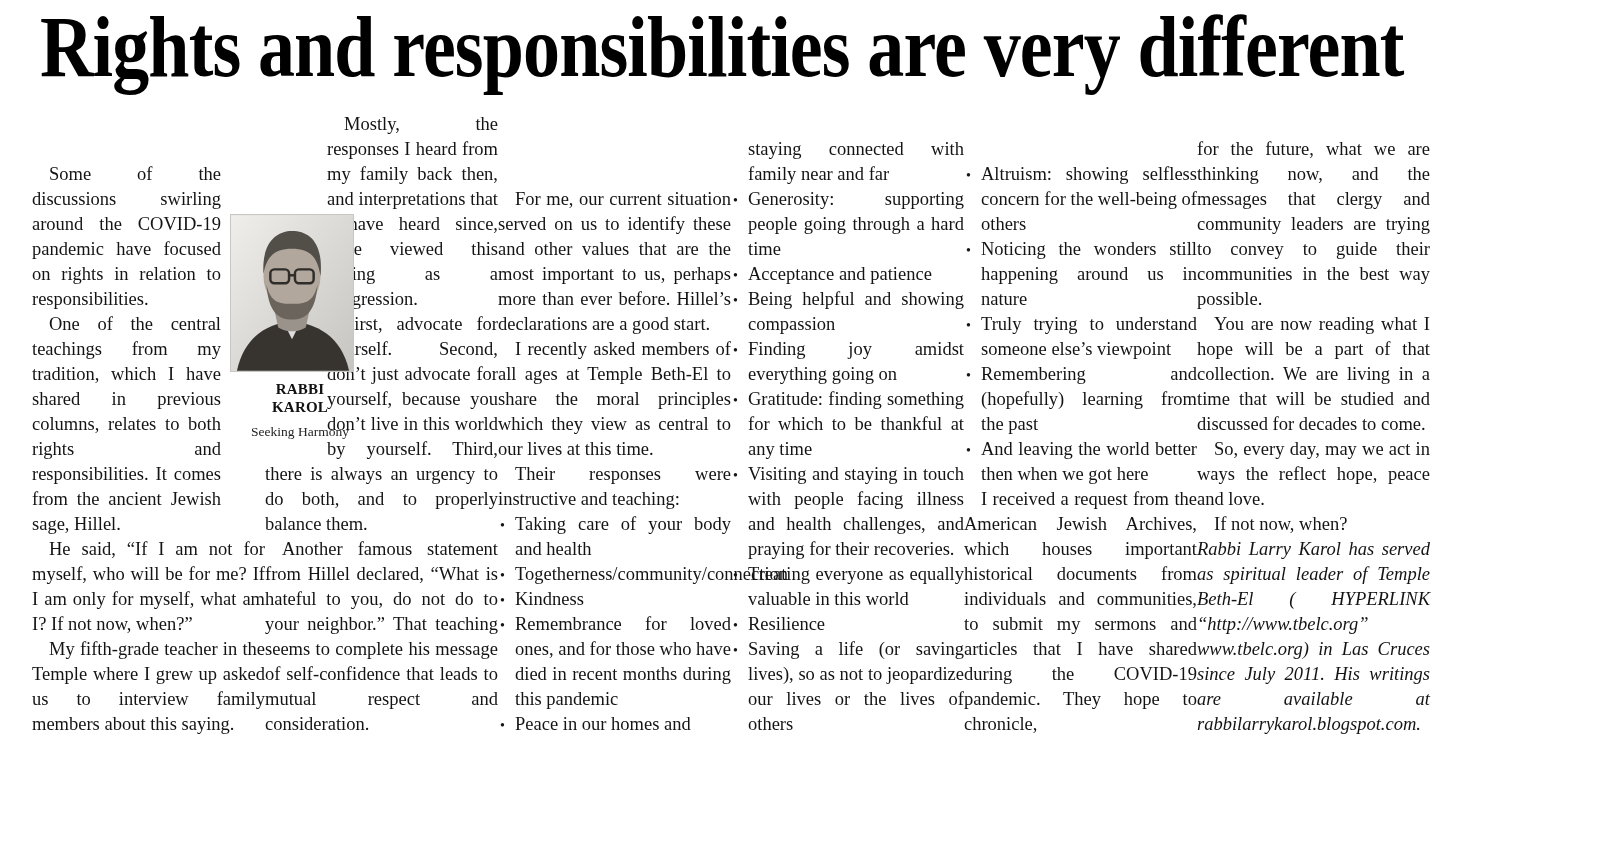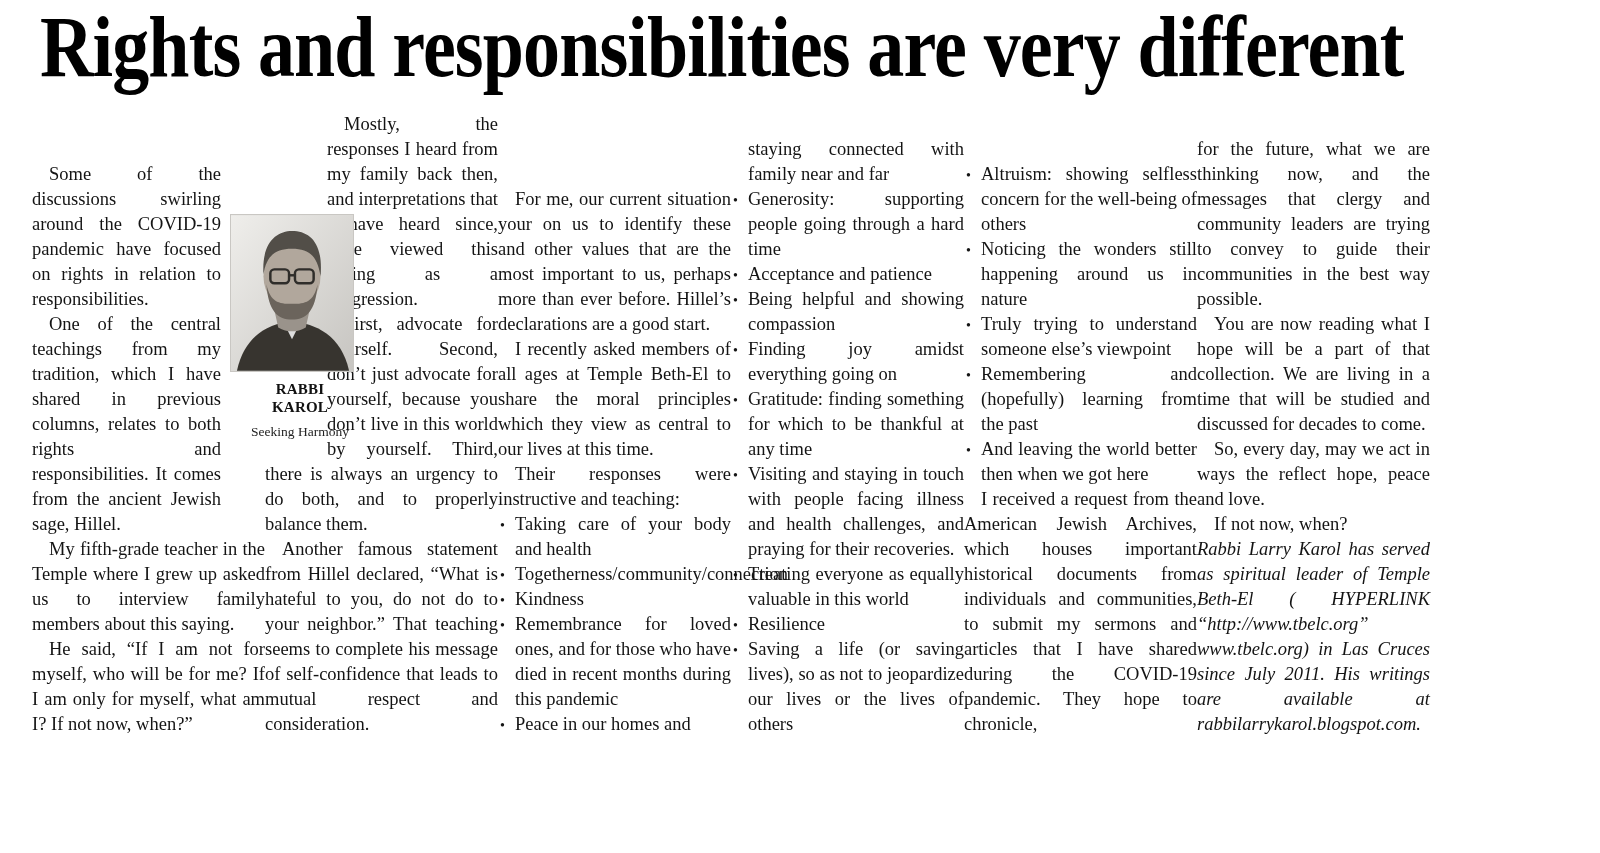--- a/index.html
+++ b/index.html
@@ -44,31 +44,31 @@
 
 <div class="page">
 
   <h1 class="headline">Rights and responsibilities are very different</h1>
 
   <div class="columns">
     <div class="col">
       <div class="spacer-right"></div>
     <div class="block para">Some of the discussions swirling around the COVID-19 pandemic have focused on rights in relation to responsibilities.</div>
         <div class="block para">One of the central teachings from my tradition, which I have shared in previous columns, relates to both rights and responsibilities. It comes from the ancient Jewish sage, Hillel.</div>
+        <div class="block para">He said, “If I am not for myself, who will be for me? If I am only for myself, what am I? If not now, when?”</div>
         <div class="block para">My fifth-grade teacher in the Temple where I grew up asked us to interview family members about this saying.</div>
-        <div class="block para">He said, “If I am not for myself, who will be for me? If I am only for myself, what am I? If not now, when?”</div>
       </div>
     <div class="col">
       <div class="spacer-left"></div>
     <div class="block para">Mostly, the responses I heard from my family back then, and interpretations that I have heard since, have viewed this saying as a progression.</div>
         <div class="block para">First, advocate for yourself. Second, don’t just advocate for yourself, because you don’t live in this world by yourself. Third, there is always an urgency to do both, and to properly balance them.</div>
         <div class="block para">Another famous statement from Hillel declared, “What is hateful to you, do not do to your neighbor.” That teaching seems to complete his message of self-confidence that leads to mutual respect and consideration.</div>
       </div>
     <div class="col">
-        <div class="block para">For me, our current situation your on us to identify these and other values that are the most important to us, perhaps more than ever before. Hillel’s declarations are a good start.</div>
+        <div class="block para">For me, our current situation served on us to identify these and other values that are the most important to us, perhaps more than ever before. Hillel’s declarations are a good start.</div>
         <div class="block para">I recently asked members of all ages at Temple Beth-El to share the moral principles which they view as central to our lives at this time.</div>
         <div class="block para">Their responses were instructive and teaching:</div>
         <div class="block bullet"><span class="marker">•</span>Taking care of your body and health</div>
         <div class="block bullet"><span class="marker">•</span>Togetherness/community/connection</div>
         <div class="block bullet"><span class="marker">•</span>Kindness</div>
         <div class="block bullet"><span class="marker">•</span>Remembrance for loved ones, and for those who have died in recent months during this pandemic</div>
         <div class="block bullet"><span class="marker">•</span>Peace in our homes and</div>
       </div>
     <div class="col">
         <div class="block cont-bullet">staying connected with family near and far</div>

